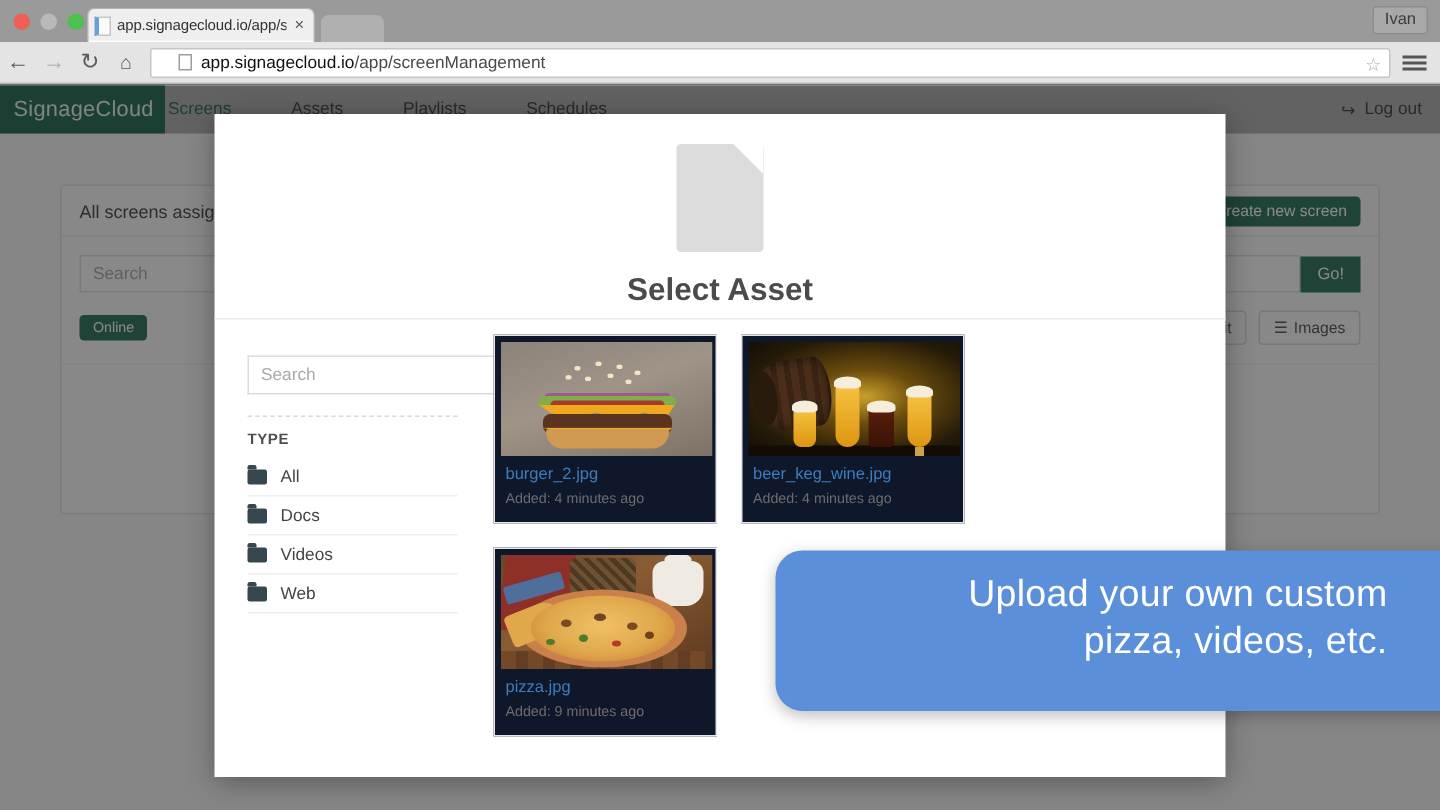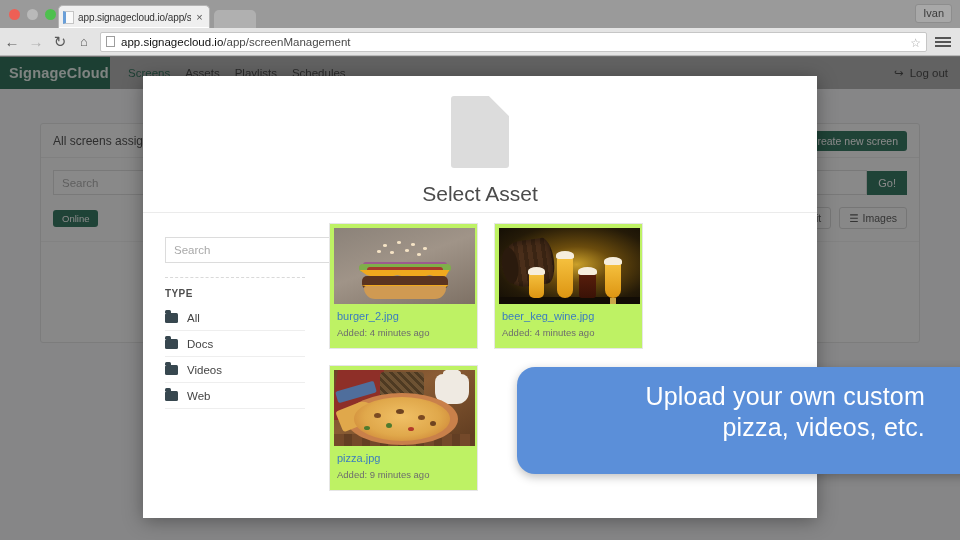--- a/index.html
+++ b/index.html
@@ -58,44 +58,44 @@
   }
   .nav-ico {
     width: 24px; text-align: center; font-size: 15px; color: #5a5a5a;
     line-height: 1; user-select: none;
   }
   .nav-ico.disabled { color: #b0b0b0; }
   .nav-ico.home { font-size: 13px; }
   .omnibox {
     flex: 1; height: 20px; margin: 0 8px 0 4px; background: #fff;
     border: 1px solid #c6c6c6; border-radius: 2px;
-    display: flex; align-items: center; padding: 0 5px; position: relative;
+    display: flex; align-items: center; padding: 0 18px; position: relative;
   }
   .page-ico {
     width: 9px; height: 11px; border: 1px solid #9d9d9d; background: #fff;
     margin-right: 6px; flex: none;
   }
   .url { font-size: 11.5px; color: #4a4a4a; white-space: nowrap; }
   .url b { color: #111; font-weight: normal; }
   .star { position: absolute; right: 5px; top: 3px; font-size: 12px; color: #aaa; }
   .hamburger {
     width: 16px; margin-right: 9px; display: flex; flex-direction: column;
     gap: 2px; flex: none;
   }
   .hamburger i { display: block; height: 2px; background: #555; }
 
   
   .app { position: absolute; left: 0; top: 57px; width: 960px; height: 483px; background: #f8f9fa; }
   .appbar { height: 32px; background: #a8a8a8; display: flex; align-items: stretch; }
   .brand {
     width: 110px; background: #0f5c42; color: #e8f3ee;
     font-size: 14.5px; display: flex; align-items: center;
-    padding-left: 9px; letter-spacing: .2px; font-weight: bold;
-  }
-  .navlinks { display: flex; align-items: center; gap: 15px; padding-left: 18px; font-size: 11.5px; }
+    padding-left: 9px; letter-spacing: .2px;
+  }
+  .navlinks { display: flex; align-items: center; gap: 40px; padding-left: 2px; font-size: 11.5px; }
   .navlink { color: #2b2b2b; }
   .navlink.active { color: #0f5c42; }
   .logout {
     margin-left: auto; margin-right: 12px; display: flex; align-items: center;
     gap: 6px; font-size: 11.5px; color: #2b2b2b;
   }
 
   .panel {
     position: absolute; left: 40px; top: 66px; width: 880px; height: 220px;
     background: #fdfdfd; border: 1px solid #e2e2e2; border-radius: 3px;
@@ -150,21 +150,21 @@
   }
   .doc-icon .fold {
     position: absolute; right: 0; top: 0; width: 20px; height: 20px;
     background: #fff; clip-path: polygon(0 0, 100% 100%, 100% 0);
   }
   .doc-icon .foldline {
     position: absolute; right: 0; top: 0; width: 20px; height: 20px;
     background: #ececec; clip-path: polygon(100% 0, 100% 100%, 0 0);
   }
   .modal-title {
-    margin-top: 14px; font-size: 21px; color: #4b4b4b; font-weight: normal;
+    margin-top: 14px; font-size: 21px; color: #4b4b4b; font-weight: bold;
   }
   .modal-div { height: 1px; background: #ebebeb; }
 
   .modal-body { display: flex; padding: 10px 12px 0 22px; height: 305px; }
 
   .sidebar { width: 140px; flex: none; padding-top: 14px; }
   .side-search { display: flex; height: 26px; }
   .side-search input {
     flex: 1; border: 1px solid #dcdcdc; border-right: none; outline: none;
     font-size: 11.5px; padding: 0 8px; color: #666;
@@ -186,21 +186,21 @@
     width: 13px; height: 10px; background: #37474f; border-radius: 1.5px;
     position: relative; flex: none;
   }
   .folder::before {
     content: ""; position: absolute; left: 0; top: -3px; width: 6px;
     height: 3px; background: #37474f; border-radius: 1.5px 1.5px 0 0;
   }
 
   .grid { flex: 1; padding-left: 24px; display: flex; flex-wrap: wrap; gap: 16px; align-content: flex-start; }
   .card {
-    width: 149px; background: #bef264; border: 1px solid #e6e6e6;
+    width: 149px; background: #0f172a; border: 1px solid #e6e6e6;
     padding: 4px 4px 0;
   }
   .thumb { width: 141px; height: 76px; position: relative; overflow: hidden; }
   .card-meta { padding: 6px 3px 8px; }
   .card-name { font-size: 11px; color: #3b7dbf; display: block; }
   .card-sub { font-size: 9.5px; color: #6d6d6d; margin-top: 3px; }
 
   
   .burger-bg { position: absolute; inset: 0; background: linear-gradient(160deg,#8b8279 0%,#a09488 45%,#7e7165 100%); }
   .burger { position: absolute; left: 50%; bottom: 5px; transform: translateX(-50%); width: 92px; height: 62px; }

